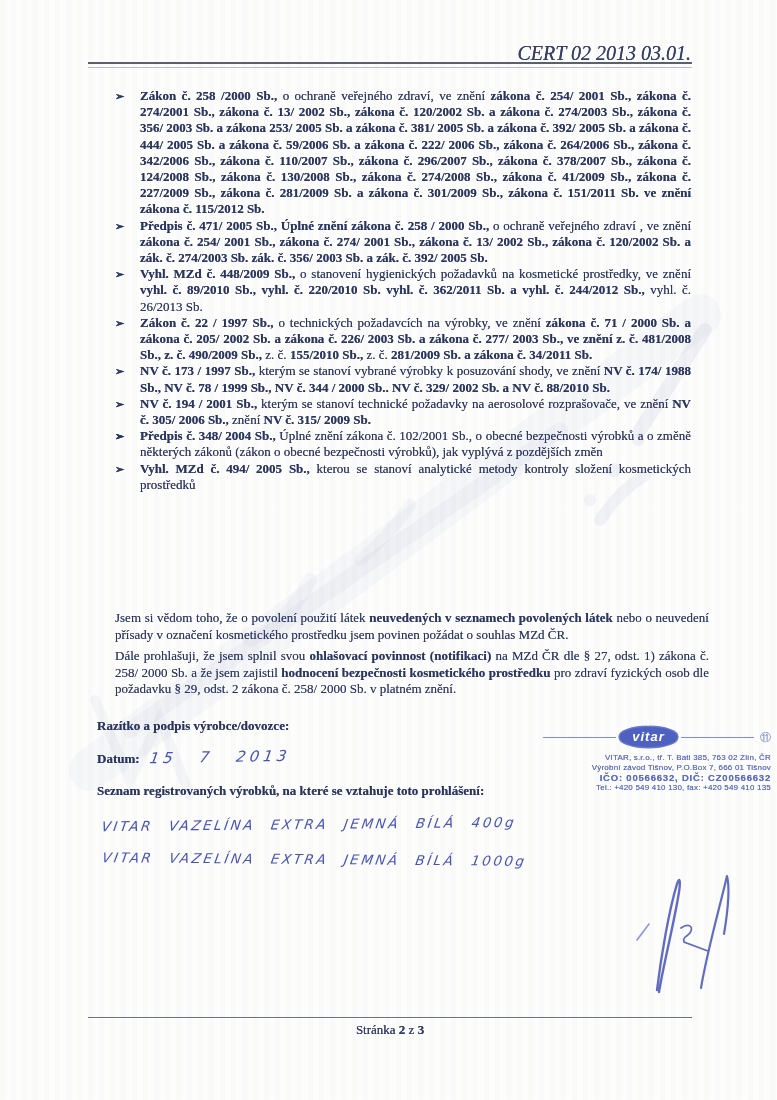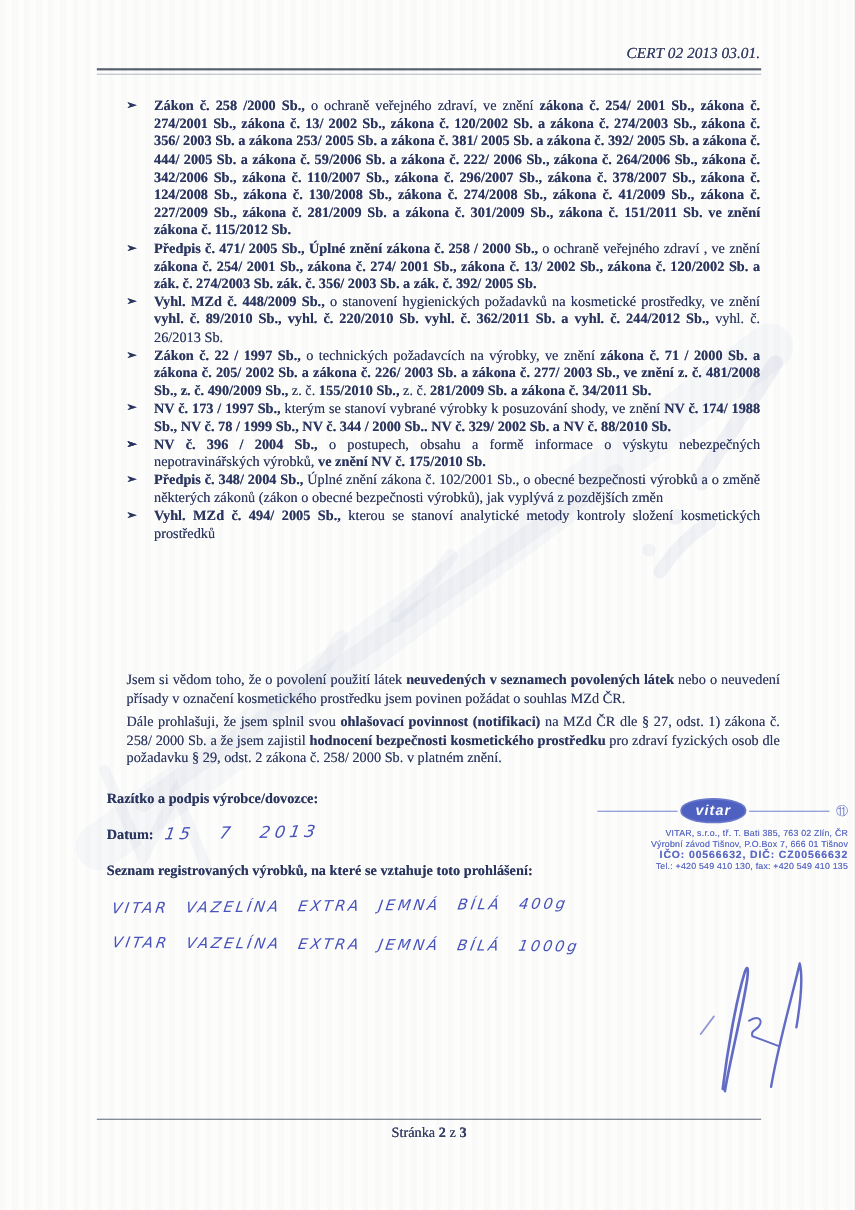--- a/index.html
+++ b/index.html
@@ -11,21 +11,21 @@
       repeating-linear-gradient(90deg, rgba(30,40,80,0.014) 0 5px, rgba(0,0,0,0) 5px 11px),
       #fdfdfc;
     overflow:hidden;
     font-family:"Liberation Serif", serif;
     color:#2b3660;
   }
   .b{font-weight:bold;}
   
   .doc-code{
     position:absolute;top:42px;right:86px;
-    font-style:italic;font-size:14px;color:#363f66;
+    font-style:italic;font-size:20px;color:#363f66;
     text-shadow:0 0 .3px #363f66;
   }
   .header-rule{
     position:absolute;top:62px;left:88px;width:604px;height:3px;
     border-top:2px solid #59616f;border-bottom:1px solid #b9bdc6;
   }
   
   .watermark{position:absolute;left:0;top:0;pointer-events:none;}
   
   .law-list{
@@ -128,22 +128,22 @@
 
   <div class="doc-code">CERT 02 2013 03.01.</div>
   <div class="header-rule"></div>
 
   <ul class="law-list">
     <li><span class="bullet">➢</span><span><span class="b">Zákon č. 258 /2000 Sb., </span><span>o ochraně veřejného zdraví, ve znění </span><span class="b">zákona č. 254/ 2001 Sb., zákona č. 274/2001 Sb., zákona č. 13/ 2002 Sb., zákona č. 120/2002 Sb. a zákona č. 274/2003 Sb., zákona č. 356/ 2003 Sb. a zákona 253/ 2005 Sb. a zákona č. 381/ 2005 Sb. a zákona č. 392/ 2005 Sb. a zákona č. 444/ 2005 Sb. a zákona č. 59/2006 Sb. a zákona č. 222/ 2006 Sb., zákona č. 264/2006 Sb., zákona č. 342/2006 Sb., zákona č. 110/2007 Sb., zákona č. 296/2007 Sb., zákona č. 378/2007 Sb., zákona č. 124/2008 Sb., zákona č. 130/2008 Sb., zákona č. 274/2008 Sb., zákona č. 41/2009 Sb., zákona č. 227/2009 Sb., zákona č. 281/2009 Sb. a zákona č. 301/2009 Sb., zákona č. 151/2011 Sb. ve znění zákona č. 115/2012 Sb.</span></span></li>
     <li><span class="bullet">➢</span><span><span class="b">Předpis č. 471/ 2005 Sb., Úplné znění zákona č. 258 / 2000 Sb., </span><span>o ochraně veřejného zdraví , ve znění </span><span class="b">zákona č. 254/ 2001 Sb., zákona č. 274/ 2001 Sb., zákona č. 13/ 2002 Sb., zákona č. 120/2002 Sb. a zák. č. 274/2003 Sb.  zák. č. 356/ 2003 Sb. a zák. č. 392/ 2005 Sb.</span></span></li>
     <li><span class="bullet">➢</span><span><span class="b">Vyhl. MZd č. 448/2009 Sb., </span><span>o stanovení hygienických požadavků na kosmetické prostředky, ve znění </span><span class="b">vyhl. č. 89/2010 Sb., vyhl. č. 220/2010 Sb. vyhl. č. 362/2011 Sb. a vyhl. č. 244/2012 Sb., </span><span>vyhl. č. 26/2013 Sb.</span></span></li>
     <li><span class="bullet">➢</span><span><span class="b">Zákon č. 22 / 1997 Sb., </span><span>o technických požadavcích na výrobky, ve znění </span><span class="b">zákona č. 71 / 2000 Sb. a zákona č. 205/ 2002 Sb. a zákona č. 226/ 2003 Sb. a zákona č. 277/ 2003 Sb., ve znění z. č. 481/2008 Sb., z. č. 490/2009 Sb., </span><span>z. č. </span><span class="b">155/2010 Sb., </span><span>z. č. </span><span class="b">281/2009 Sb. a zákona č. 34/2011 Sb.</span></span></li>
     <li><span class="bullet">➢</span><span><span class="b">NV č. 173 / 1997 Sb., </span><span>kterým se stanoví vybrané výrobky k posuzování shody, ve znění </span><span class="b">NV č. 174/ 1988 Sb., NV č. 78 / 1999 Sb., NV č. 344 / 2000 Sb.. NV č. 329/ 2002 Sb. a NV č. 88/2010 Sb.</span></span></li>
+    <li><span class="bullet">➢</span><span><span class="b">NV č. 194 / 2001 Sb., </span><span>kterým se stanoví technické požadavky na aerosolové rozprašovače, ve znění </span><span class="b">NV č. 305/ 2006 Sb., </span><span>znění </span><span class="b">NV č. 315/ 2009 Sb.</span></span></li>
     <li><span class="bullet">➢</span></li>
-    <li><span class="bullet">➢</span><span><span class="b">NV č. 396 / 2004 Sb., </span><span>o postupech, obsahu a formě informace o výskytu nebezpečných nepotravinářských výrobků, </span><span class="b">ve znění NV č. 175/2010 Sb.</span></span></li>
     <li><span class="bullet">➢</span><span><span class="b">Předpis č. 348/ 2004 Sb., </span><span>Úplné znění zákona č. 102/2001 Sb., o obecné bezpečnosti výrobků a o změně některých zákonů (zákon o obecné bezpečnosti výrobků), jak vyplývá z pozdějších změn</span></span></li>
     <li><span class="bullet">➢</span><span><span class="b">Vyhl. MZd č. 494/ 2005 Sb., </span><span>kterou se stanoví analytické metody kontroly složení kosmetických prostředků</span></span></li>
   </ul>
 
   <div class="decl p1"><span>Jsem si vědom toho, že o povolení použití látek </span><span class="b">neuvedených v seznamech povolených látek </span><span>nebo o neuvedení přísady v označení kosmetického prostředku jsem povinen požádat o souhlas MZd ČR.</span></div>
   <div class="decl p2"><span>Dále prohlašuji, že jsem splnil svou </span><span class="b">ohlašovací povinnost (notifikaci) </span><span>na MZd ČR dle § 27, odst. 1) zákona č. 258/ 2000 Sb. a že jsem zajistil </span><span class="b">hodnocení bezpečnosti kosmetického prostředku </span><span>pro zdraví fyzických osob dle požadavku § 29, odst. 2 zákona č. 258/ 2000 Sb. v platném znění.</span></div>
 
   <div class="label lbl-razitko">Razítko a podpis výrobce/dovozce:</div>
   <div class="label lbl-datum">Datum:</div>
   <div class="hand hand-date">15 7 2013</div>

